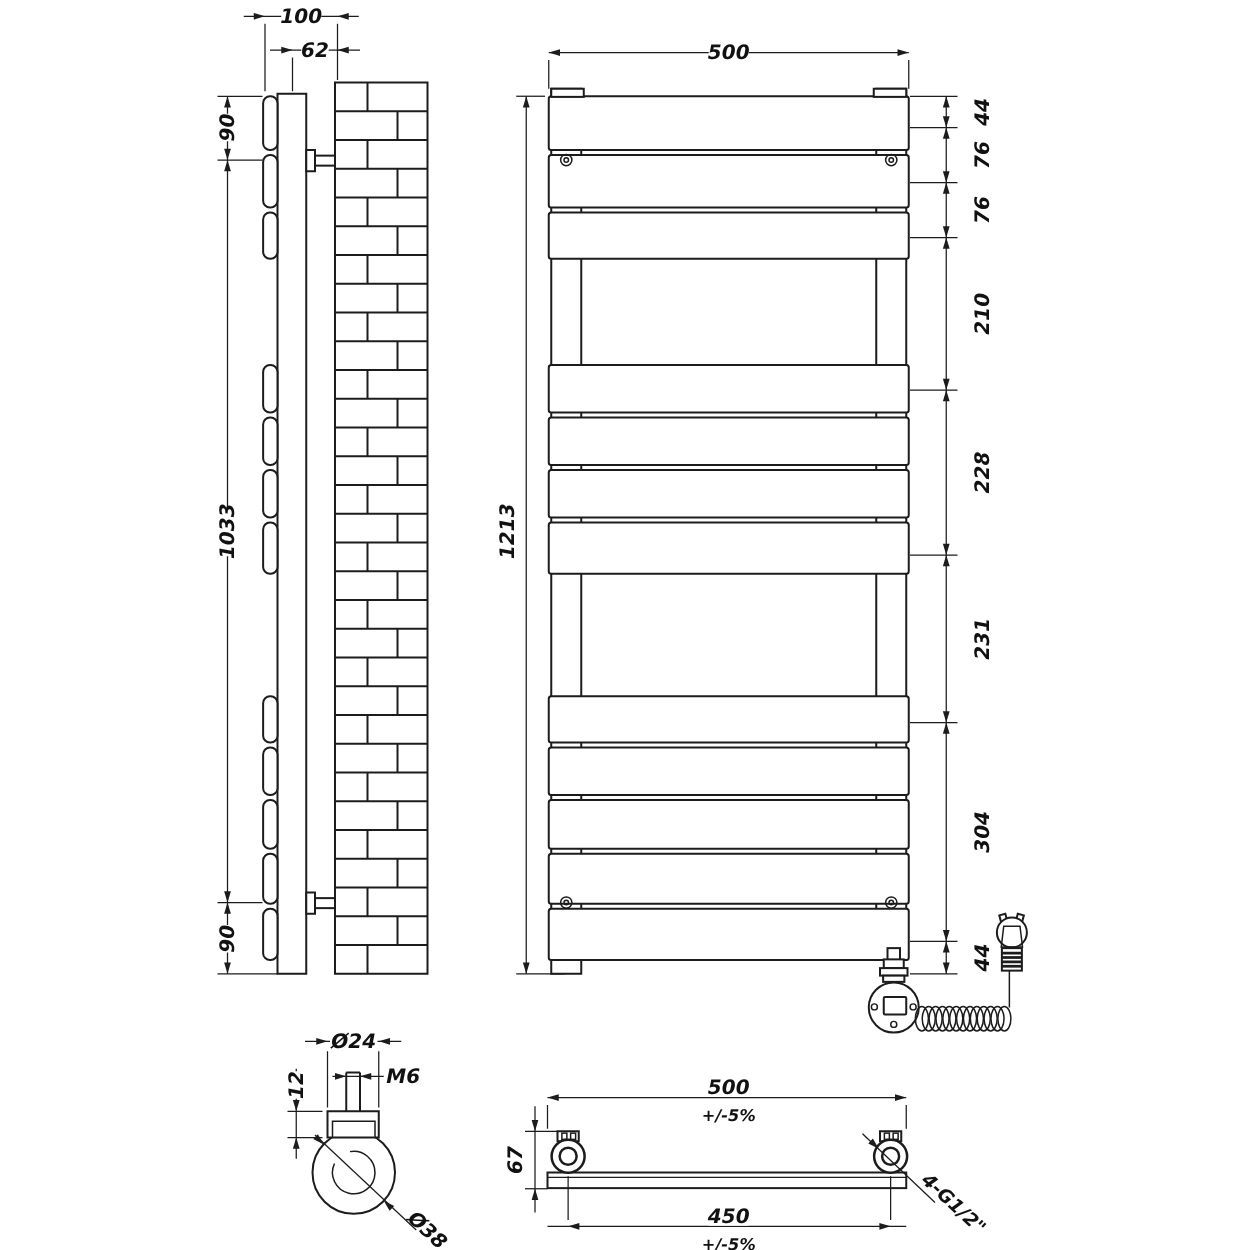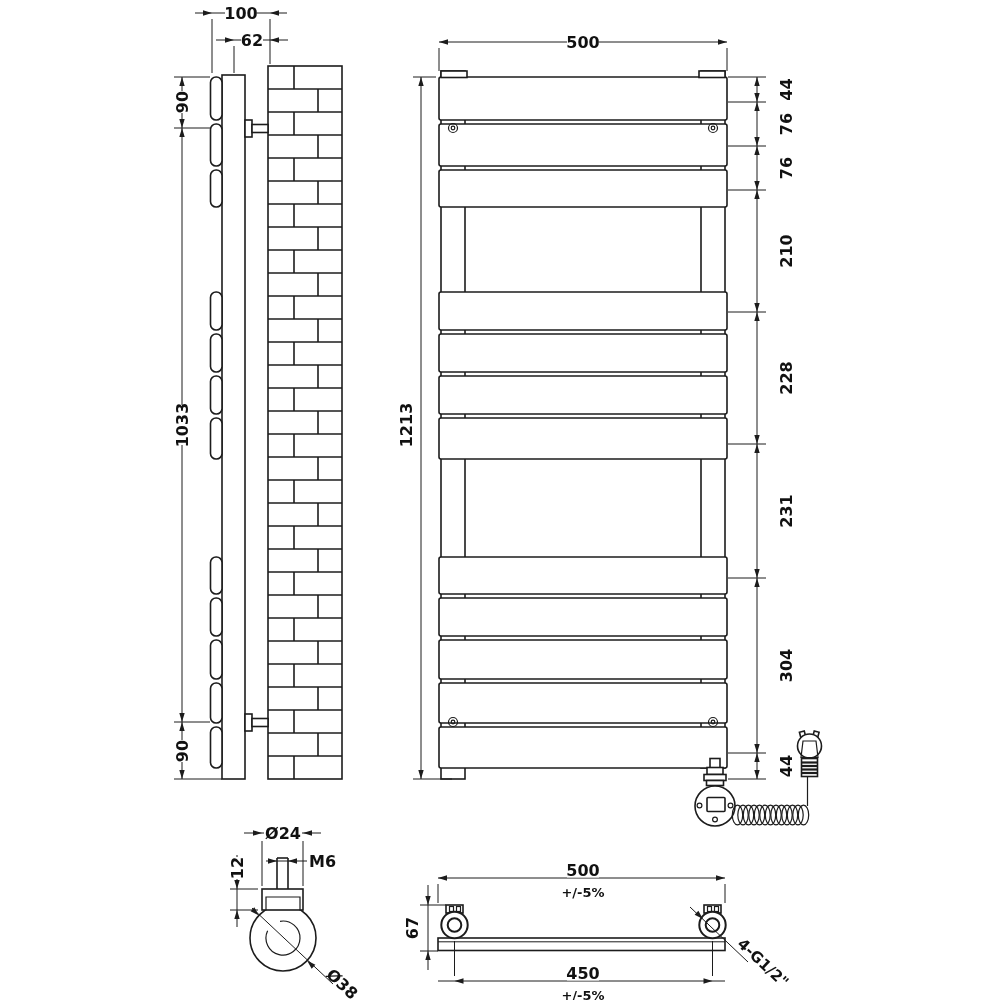--- a/index.html
+++ b/index.html
@@ -1,16 +1,16 @@
 <!DOCTYPE html>
 <html><head>
 <meta charset="utf-8">
 <style>
   html,body{margin:0;padding:0;background:#fff;}
-  #stage{width:1000px;height:1000px;position:relative;background:#fff;}
+  #stage{width:1000px;height:1000px;position:relative;background:#fff;font-style:italic;}
   svg{display:block;}
   .ln{fill:#fff;stroke:#1c1c1c;stroke-width:1.6;}
   .ln-thin{fill:none;stroke:#1c1c1c;stroke-width:1.2;}
   .ln-nf{fill:none;stroke:#1c1c1c;stroke-width:1.6;}
   .dln{fill:none;stroke:#1c1c1c;stroke-width:1;}
   .arr{fill:#1c1c1c;stroke:none;}
   .lblbg{fill:#fff;stroke:none;}
   text{font-family:"DejaVu Sans","Liberation Sans",sans-serif;font-weight:bold;font-size:16px;fill:#111;}
   text.sm{font-size:13px;}
   text.md{font-size:15px;}

